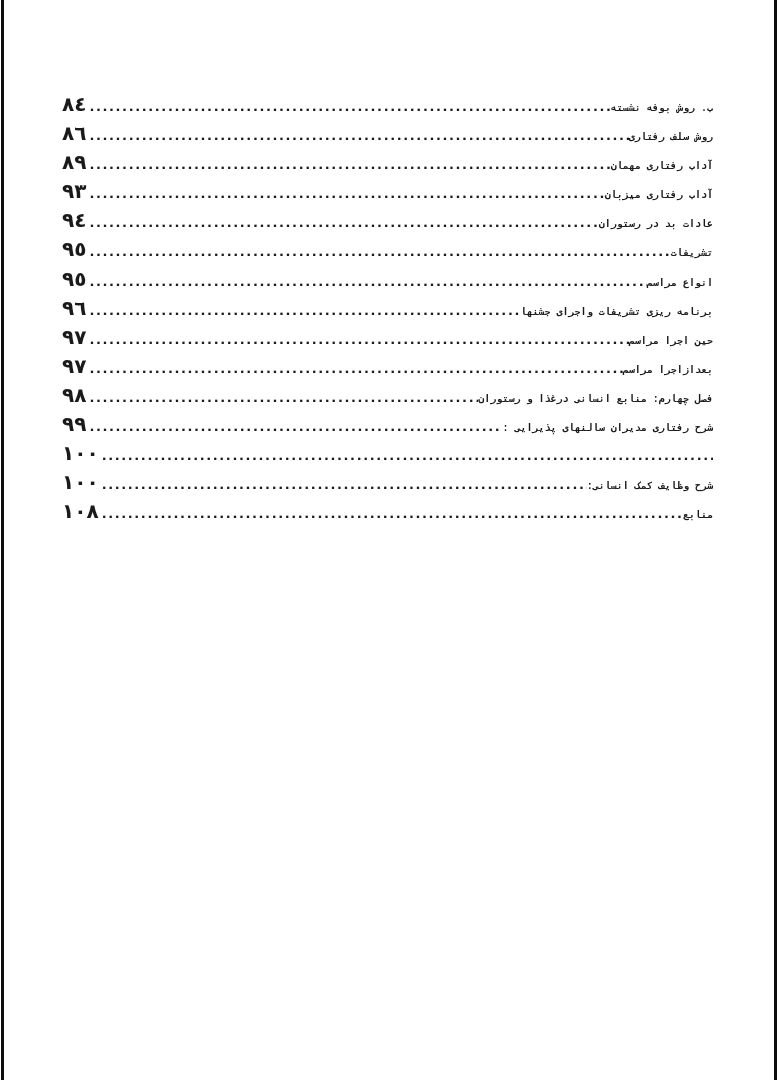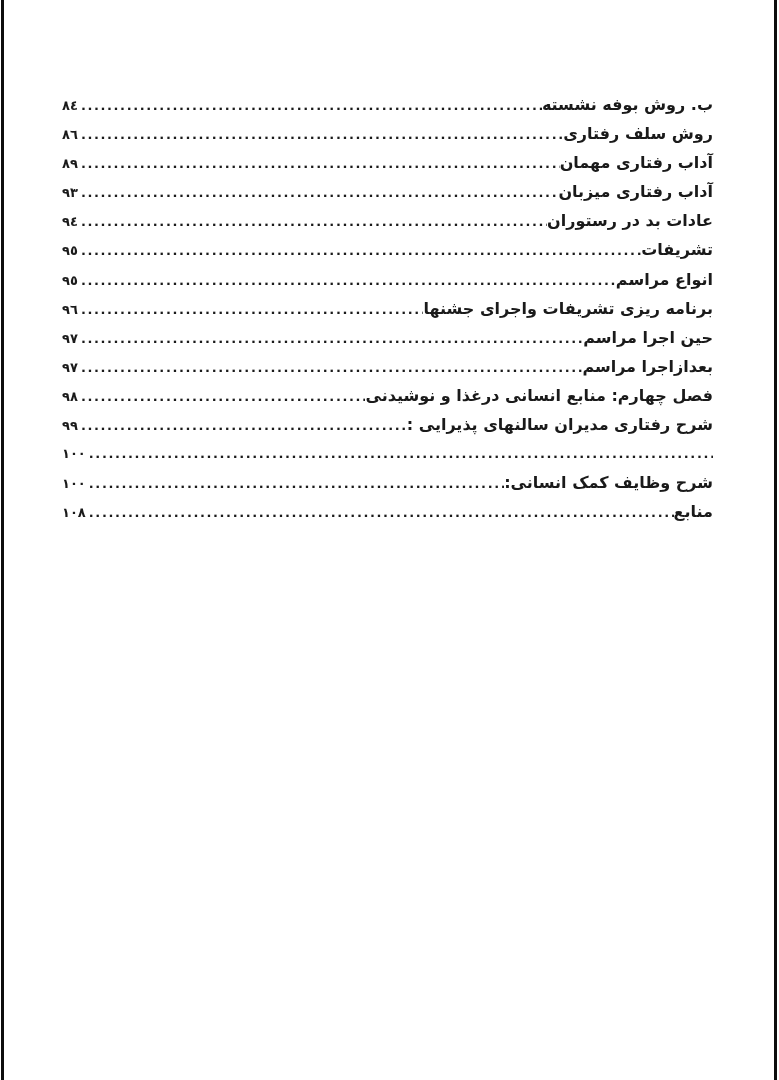--- a/index.html
+++ b/index.html
@@ -36,38 +36,39 @@
   }
   .toc-row {
     display: flex;
     align-items: baseline;
     height: 29.1px;
     line-height: 29.1px;
     white-space: nowrap;
   }
   .toc-title {
     flex: 0 0 auto;
-    font-size: 16px;
+    font-size: 10px;
     font-weight: bold;
     letter-spacing: 0;
+    font-family: Liberation Mono, monospace;
   }
   .toc-leader {
     flex: 1 1 auto;
     overflow: hidden;
     direction: ltr;
     text-align: left;
     font-size: 13px;
     font-weight: bold;
     letter-spacing: 1.6px;
     padding: 0 3px 0 3px;
     color: #1a1a1a;
   }
   .toc-pagenum {
     flex: 0 0 auto;
-    font-size: 13px;
+    font-size: 20px;
     font-weight: bold;
     direction: rtl;
   }
 </style>
 </head>
 <body>
 
 <div class="page">
   <div class="scan-edge left"></div>
   <div class="scan-edge right"></div>
@@ -126,21 +127,21 @@
     <span class="toc-pagenum">٩٧</span>
   </div>
 
   <div class="toc-row">
     <span class="toc-title">بعدازاجرا مراسم</span>
     <span class="toc-leader">....................................................................................................................................................................................................................................................................</span>
     <span class="toc-pagenum">٩٧</span>
   </div>
 
   <div class="toc-row">
-    <span class="toc-title">فصل چهارم: منابع انسانی درغذا و نوشیدنی</span>
+    <span class="toc-title">فصل چهارم: منابع انسانی درغذا و رستوران</span>
     <span class="toc-leader">....................................................................................................................................................................................................................................................................</span>
     <span class="toc-pagenum">٩٨</span>
   </div>
 
   <div class="toc-row">
     <span class="toc-title">شرح رفتاری مدیران سالنهای پذیرایی :</span>
     <span class="toc-leader">....................................................................................................................................................................................................................................................................</span>
     <span class="toc-pagenum">٩٩</span>
   </div>
 

